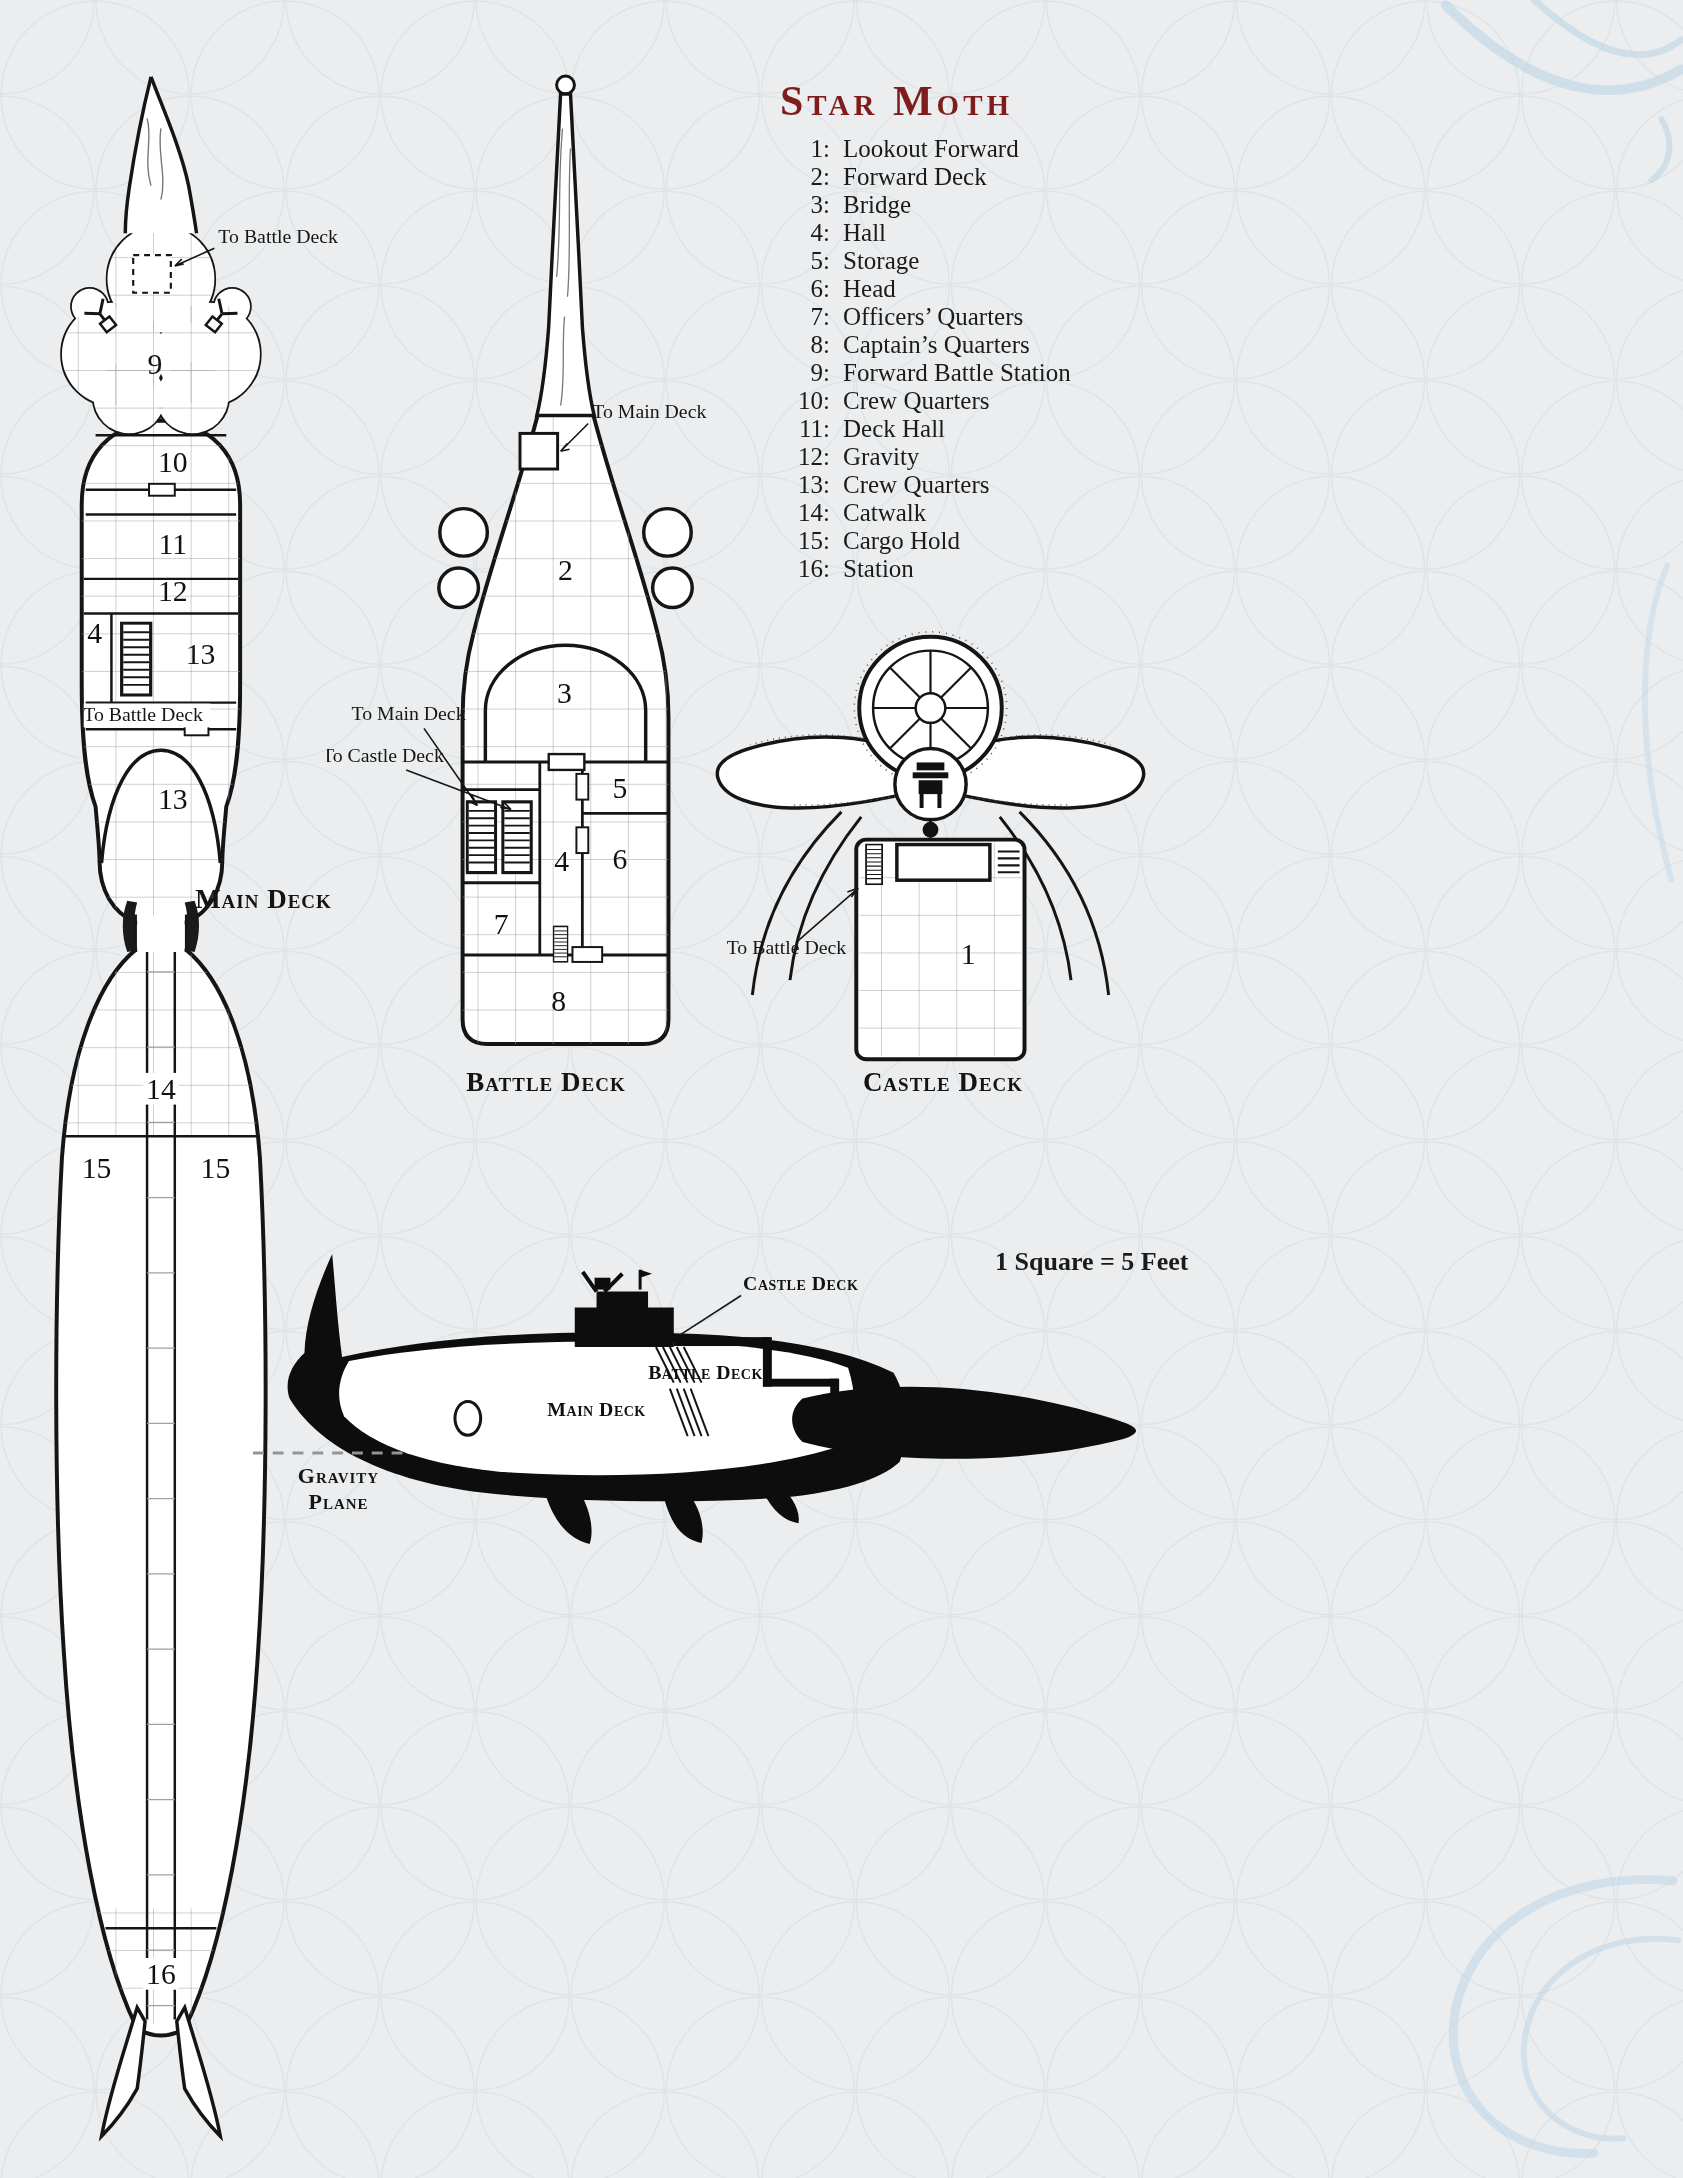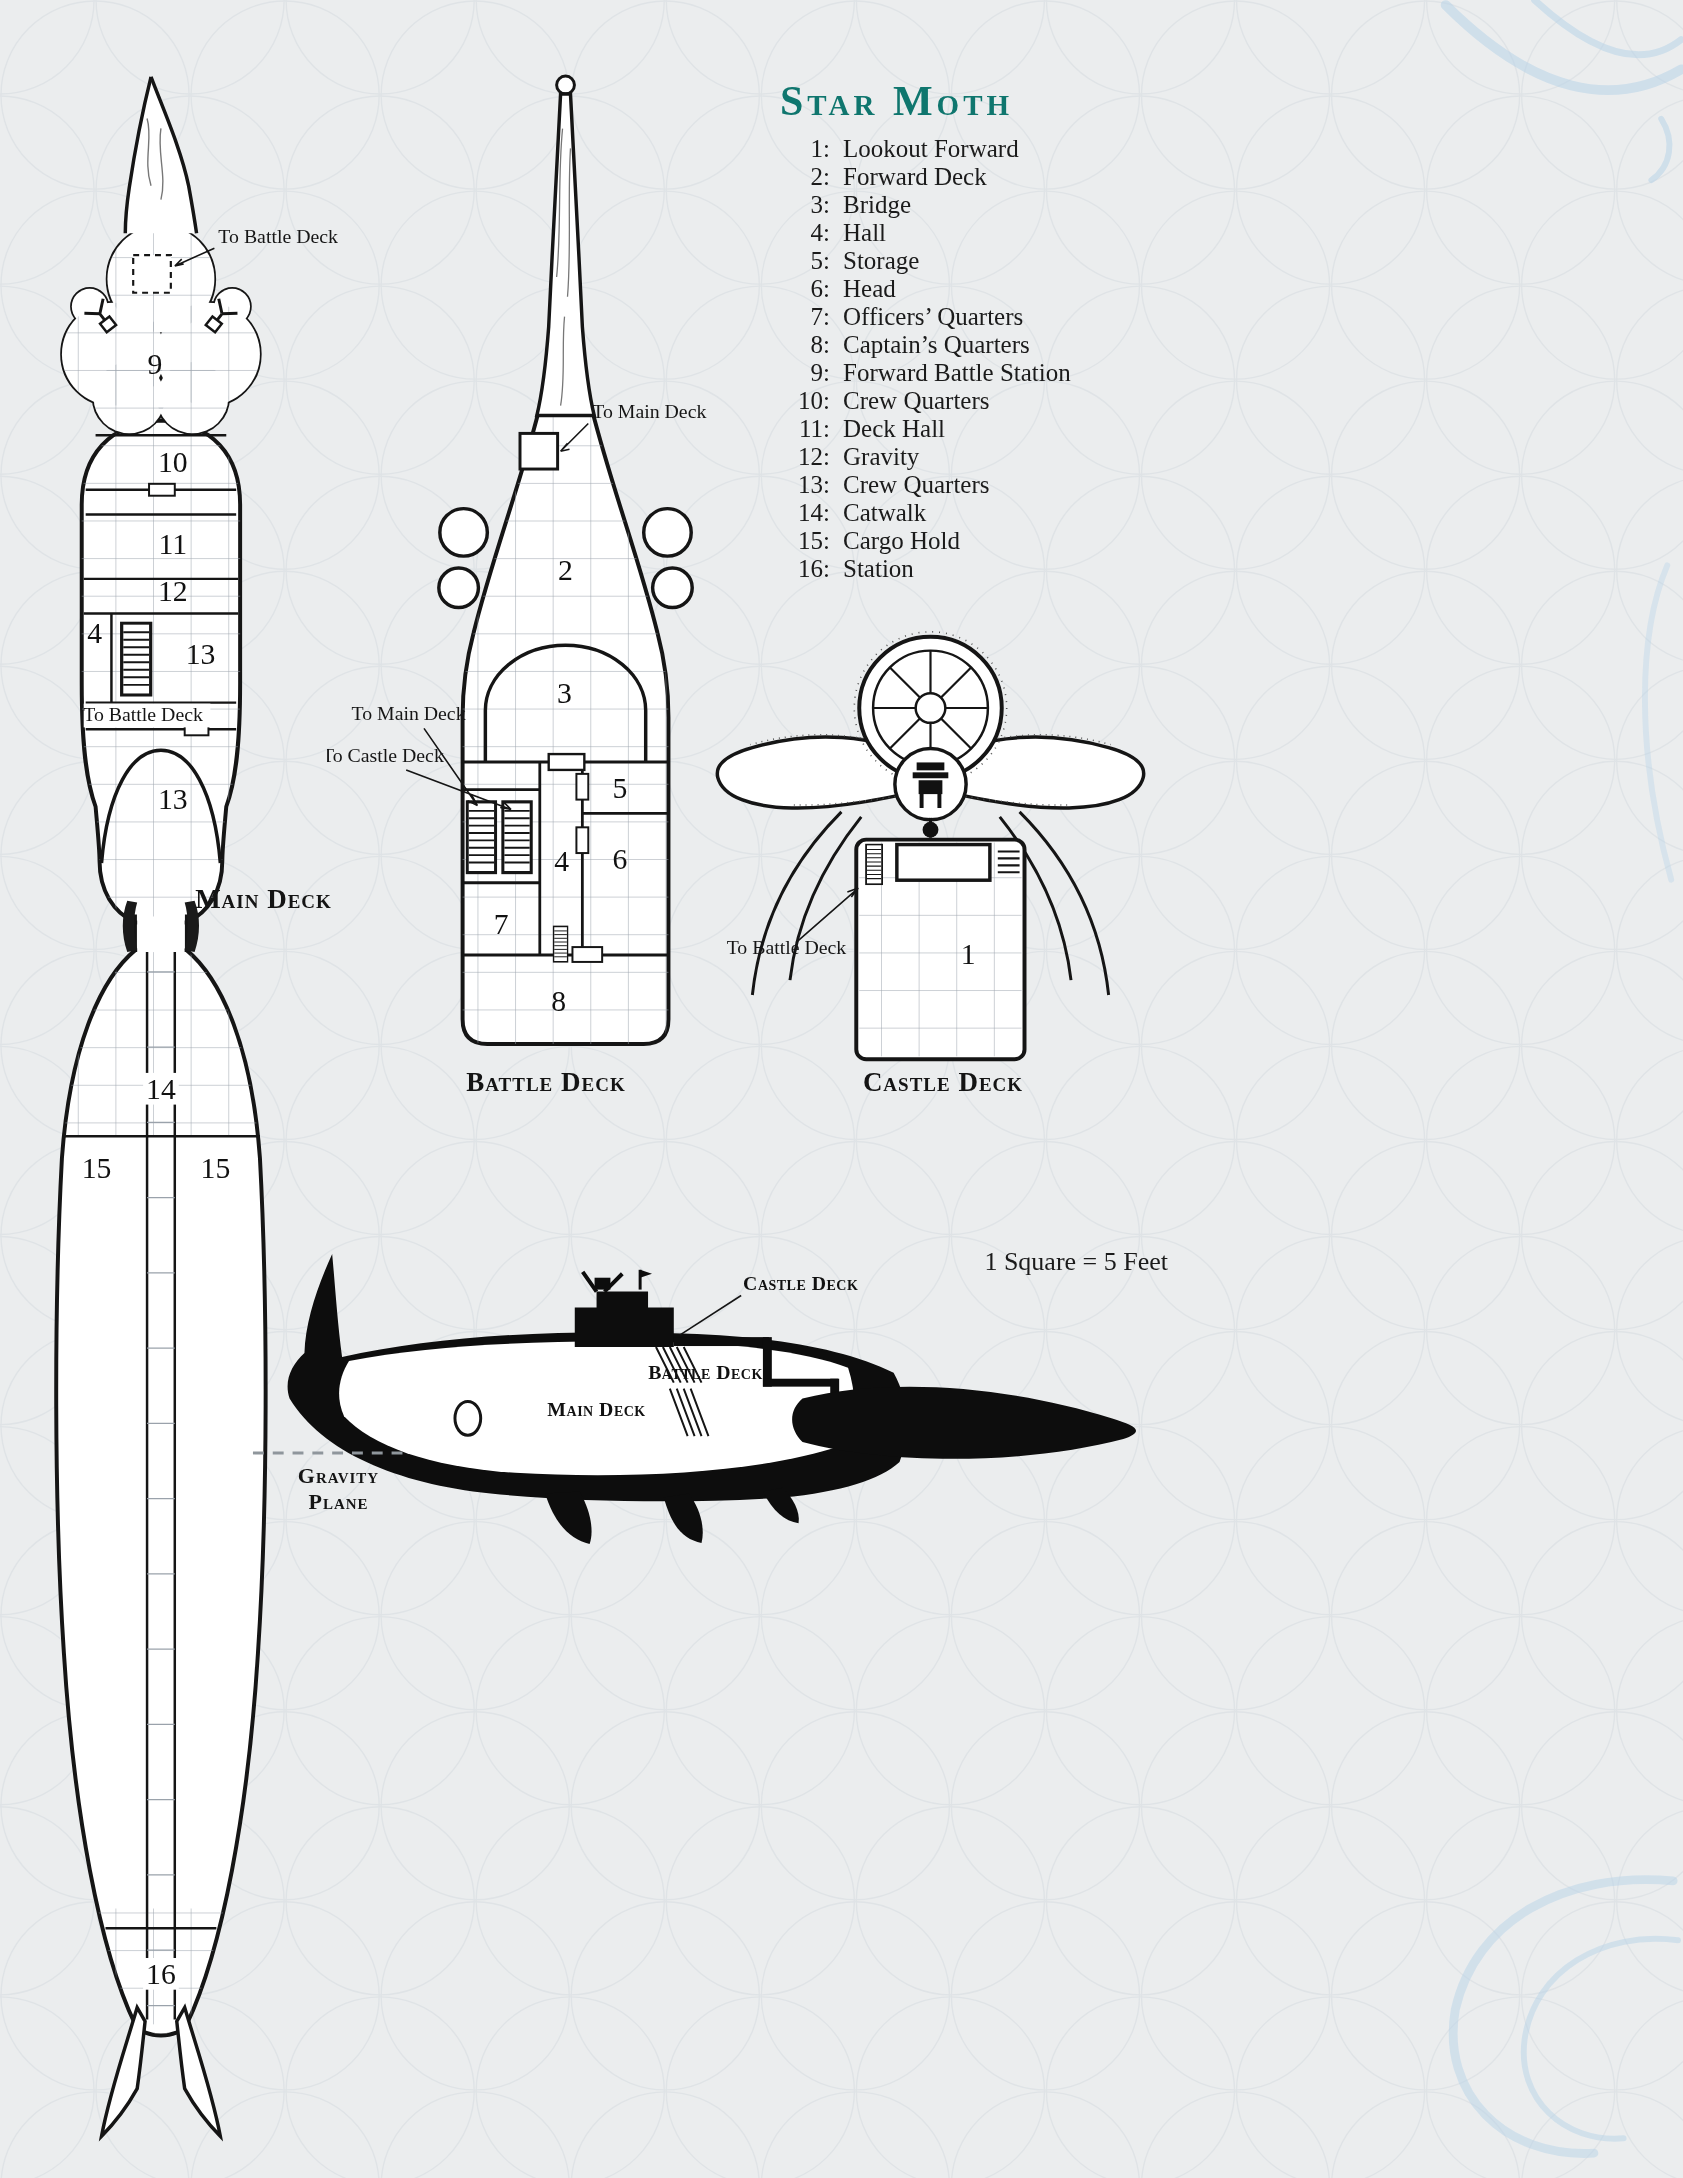--- a/index.html
+++ b/index.html
@@ -1,26 +1,26 @@
 <!DOCTYPE html>
 <html><head>
 <meta charset="utf-8">
 <style>
   html,body{margin:0;padding:0;background:#c9cdd1;}
   #page{position:relative;width:1683px;height:2178px;margin:0 auto;background:#ebedee;
         overflow:hidden;font-family:"Liberation Serif",serif;color:#151515;}
   .abs{position:absolute;}
-  .title{font-variant:small-caps;font-size:42px;letter-spacing:4px;font-weight:600;color:#0f766e;}
+  .title{font-variant:small-caps;font-size:42px;letter-spacing:4px;font-weight:600;color:#7f1d1d;}
   .legend{display:flex;flex-direction:column;}
   .legend-row{display:flex;align-items:baseline;height:28px;font-size:25px;color:#1b1b1b;}
   .legend-num{width:48px;text-align:right;margin-right:13px;}
   .caption{font-variant:small-caps;font-weight:bold;font-size:27px;color:#141414;
            letter-spacing:1px;text-align:center;}
   .caption.small{font-size:22px;}
-  .scale-note{font-size:26px;font-weight:normal;text-align:right;color:#1b1b1b;}
+  .scale-note{font-size:26px;font-weight:bold;color:#1b1b1b;margin-left:25px;}
   svg text{font-family:"Liberation Serif",serif;}
   .num{font-size:30px;fill:#111;text-anchor:middle;}
   .lbl{font-size:20px;fill:#161616;}
   .pcap{font-variant:small-caps;font-weight:bold;font-size:20px;fill:#111;letter-spacing:.5px;}
   .ink{stroke:#151515;fill:none;}
 </style>
 </head>
 <body>
 
 <div id="page">

